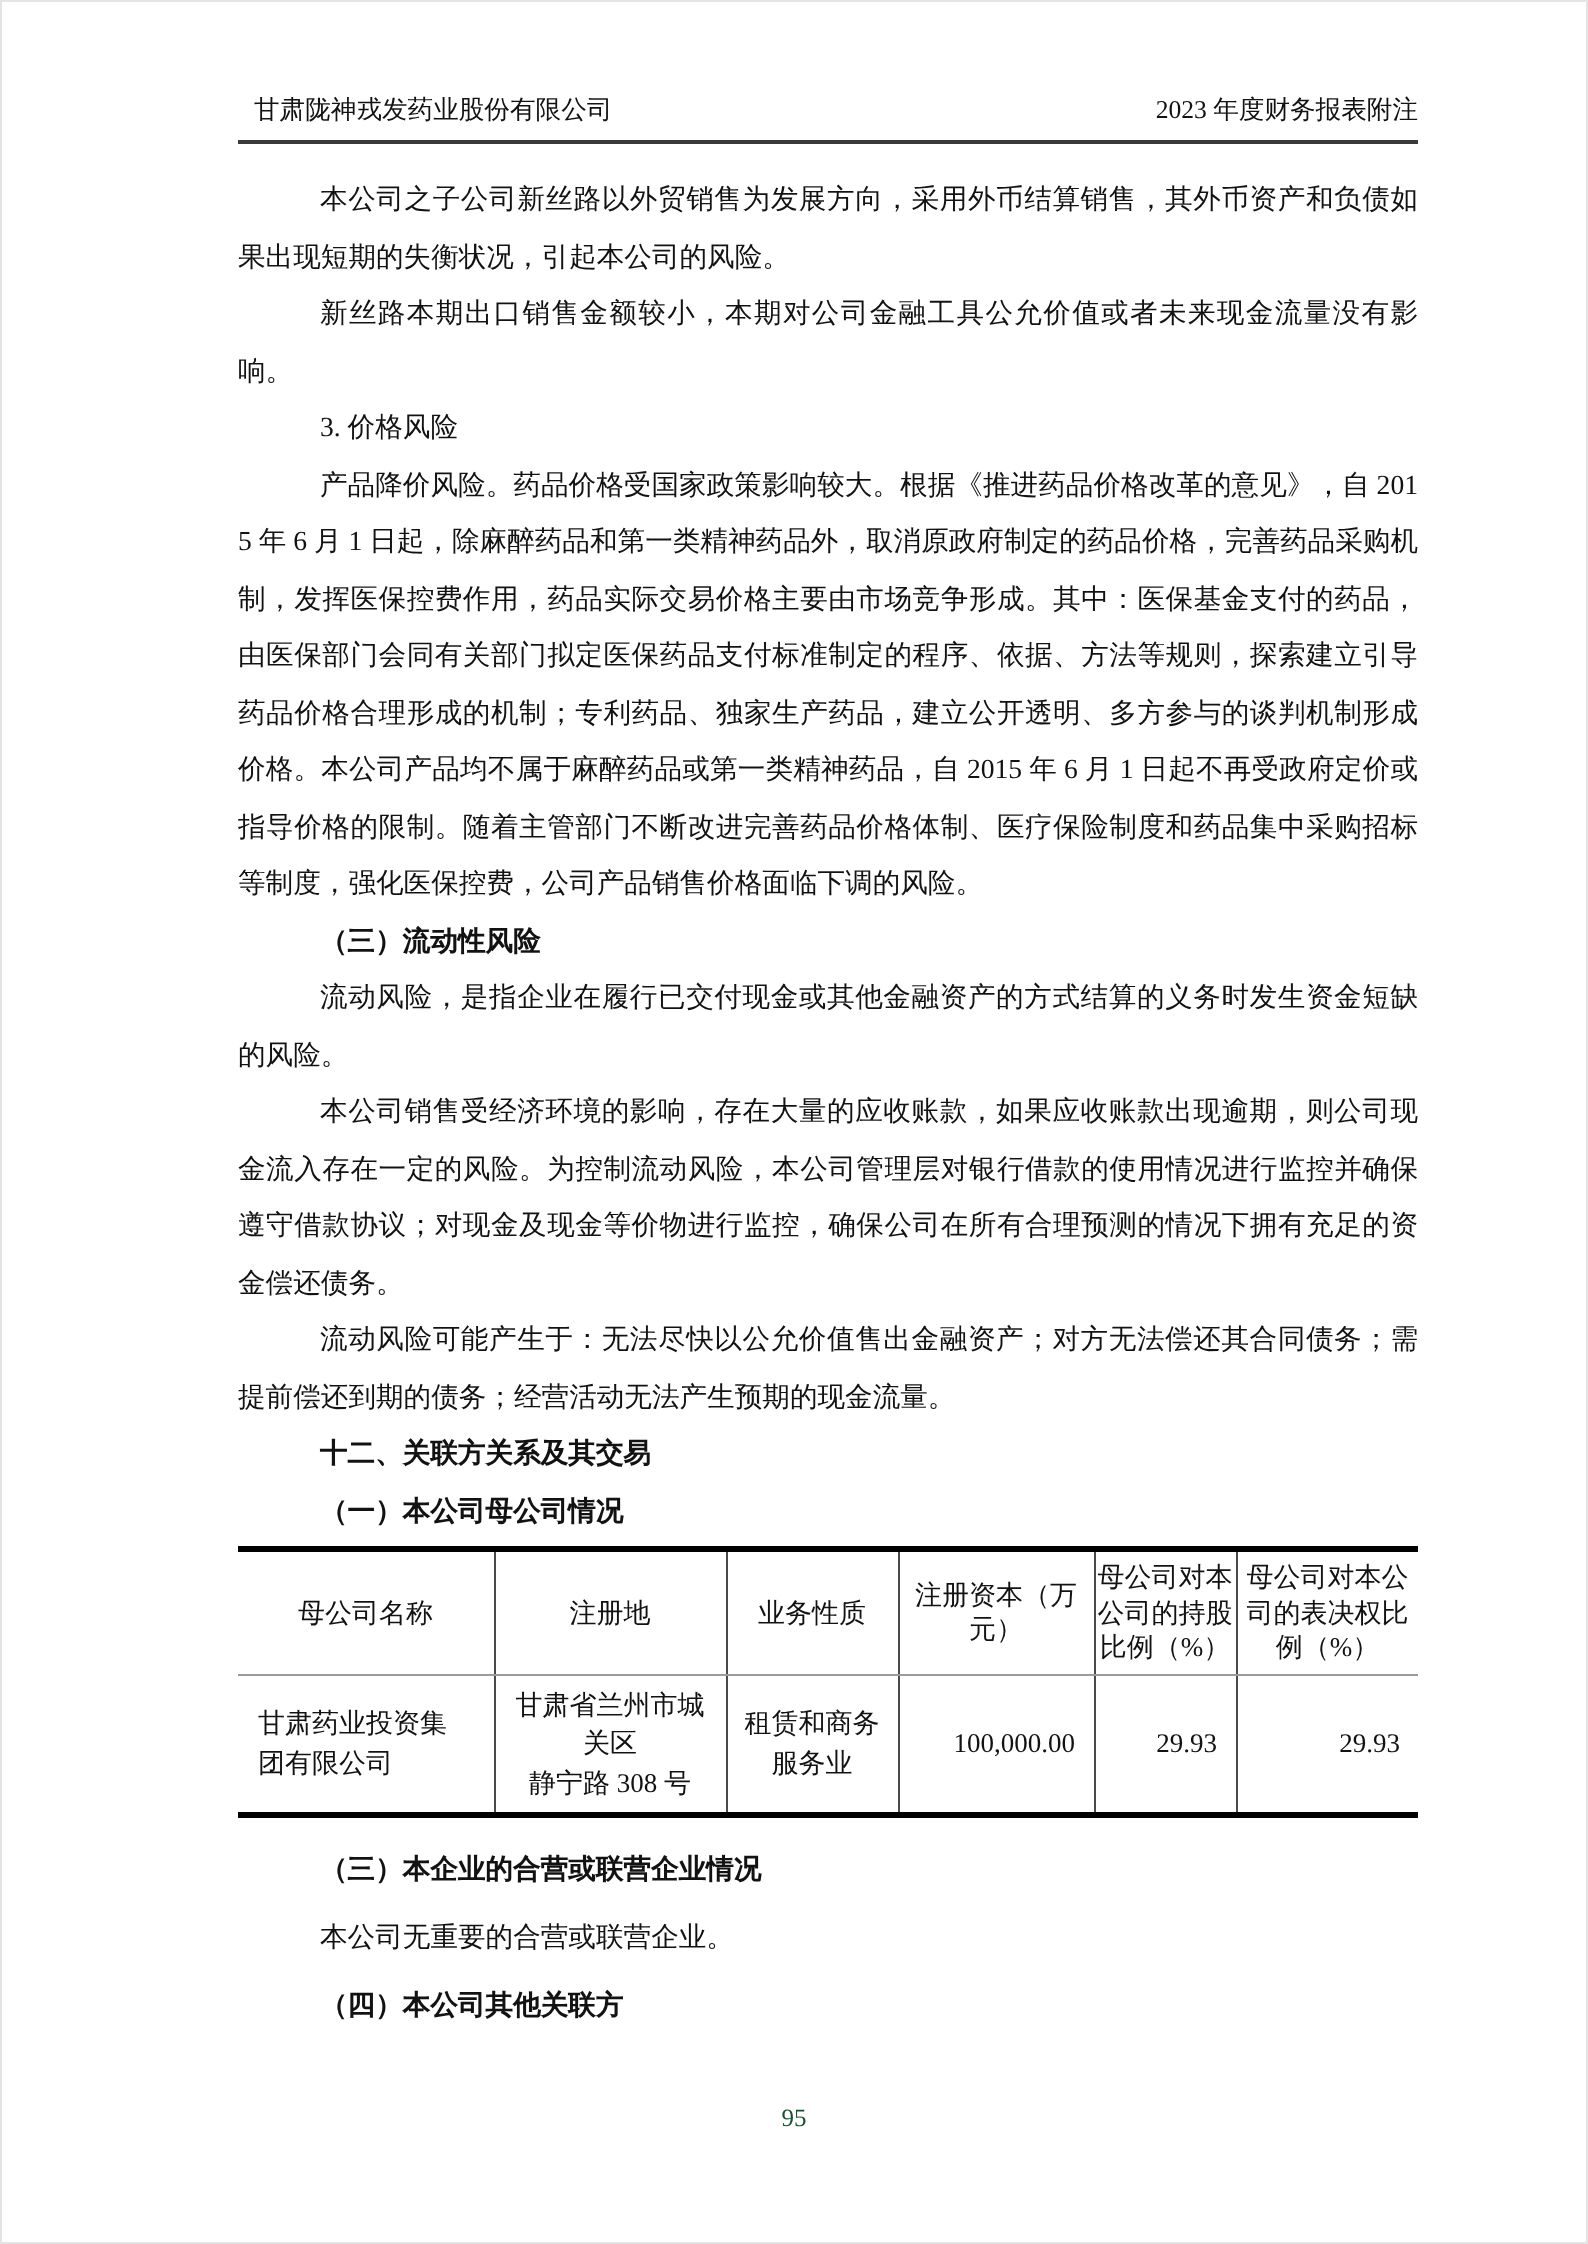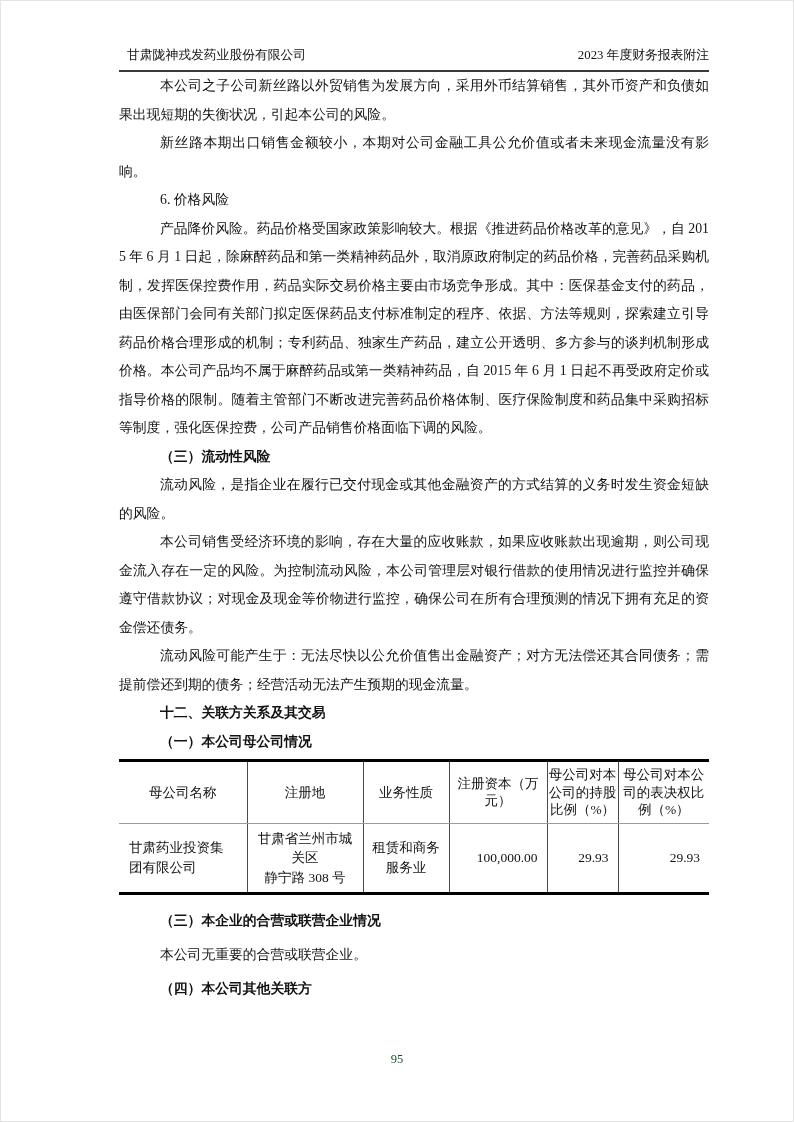--- a/index.html
+++ b/index.html
@@ -24,21 +24,21 @@
     display: flex;
     justify-content: space-between;
     align-items: center;
     font-size: 12.8px;
     line-height: 16px;
     padding-bottom: 7px;
     border-bottom: 2px solid #3a3a3a;
   }
   .doc-header .company { padding-left: 8px; }
 
-  .doc-body { margin-top: 0; }
+  .doc-body { margin-top: 14px; }
 
   p.para {
     margin: 0;
     font-size: 13.8px;
     line-height: 28.5px;
     text-align: justify;
     text-indent: 41px;
     word-break: break-all;
   }
   p.bold {
@@ -99,21 +99,21 @@
   <div class="inner">
 
     <div class="doc-header">
       <span class="company">甘肃陇神戎发药业股份有限公司</span>
       <span class="doc-title">2023 年度财务报表附注</span>
     </div>
 
     <div class="doc-body">
       <p class="para">本公司之子公司新丝路以外贸销售为发展方向，采用外币结算销售，其外币资产和负债如果出现短期的失衡状况，引起本公司的风险。</p>
       <p class="para">新丝路本期出口销售金额较小，本期对公司金融工具公允价值或者未来现金流量没有影响。</p>
-      <p class="para">6. 价格风险</p>
+      <p class="para">3. 价格风险</p>
       <p class="para">产品降价风险。药品价格受国家政策影响较大。根据《推进药品价格改革的意见》，自 2015 年 6 月 1 日起，除麻醉药品和第一类精神药品外，取消原政府制定的药品价格，完善药品采购机制，发挥医保控费作用，药品实际交易价格主要由市场竞争形成。其中：医保基金支付的药品，由医保部门会同有关部门拟定医保药品支付标准制定的程序、依据、方法等规则，探索建立引导药品价格合理形成的机制；专利药品、独家生产药品，建立公开透明、多方参与的谈判机制形成价格。本公司产品均不属于麻醉药品或第一类精神药品，自 2015 年 6 月 1 日起不再受政府定价或指导价格的限制。随着主管部门不断改进完善药品价格体制、医疗保险制度和药品集中采购招标等制度，强化医保控费，公司产品销售价格面临下调的风险。</p>
       <p class="para bold">（三）流动性风险</p>
       <p class="para">流动风险，是指企业在履行已交付现金或其他金融资产的方式结算的义务时发生资金短缺的风险。</p>
       <p class="para">本公司销售受经济环境的影响，存在大量的应收账款，如果应收账款出现逾期，则公司现金流入存在一定的风险。为控制流动风险，本公司管理层对银行借款的使用情况进行监控并确保遵守借款协议；对现金及现金等价物进行监控，确保公司在所有合理预测的情况下拥有充足的资金偿还债务。</p>
       <p class="para">流动风险可能产生于：无法尽快以公允价值售出金融资产；对方无法偿还其合同债务；需提前偿还到期的债务；经营活动无法产生预期的现金流量。</p>
       <p class="para bold">十二、关联方关系及其交易</p>
       <p class="para bold">（一）本公司母公司情况</p>
 
       <table class="ptable">
         <colgroup>

